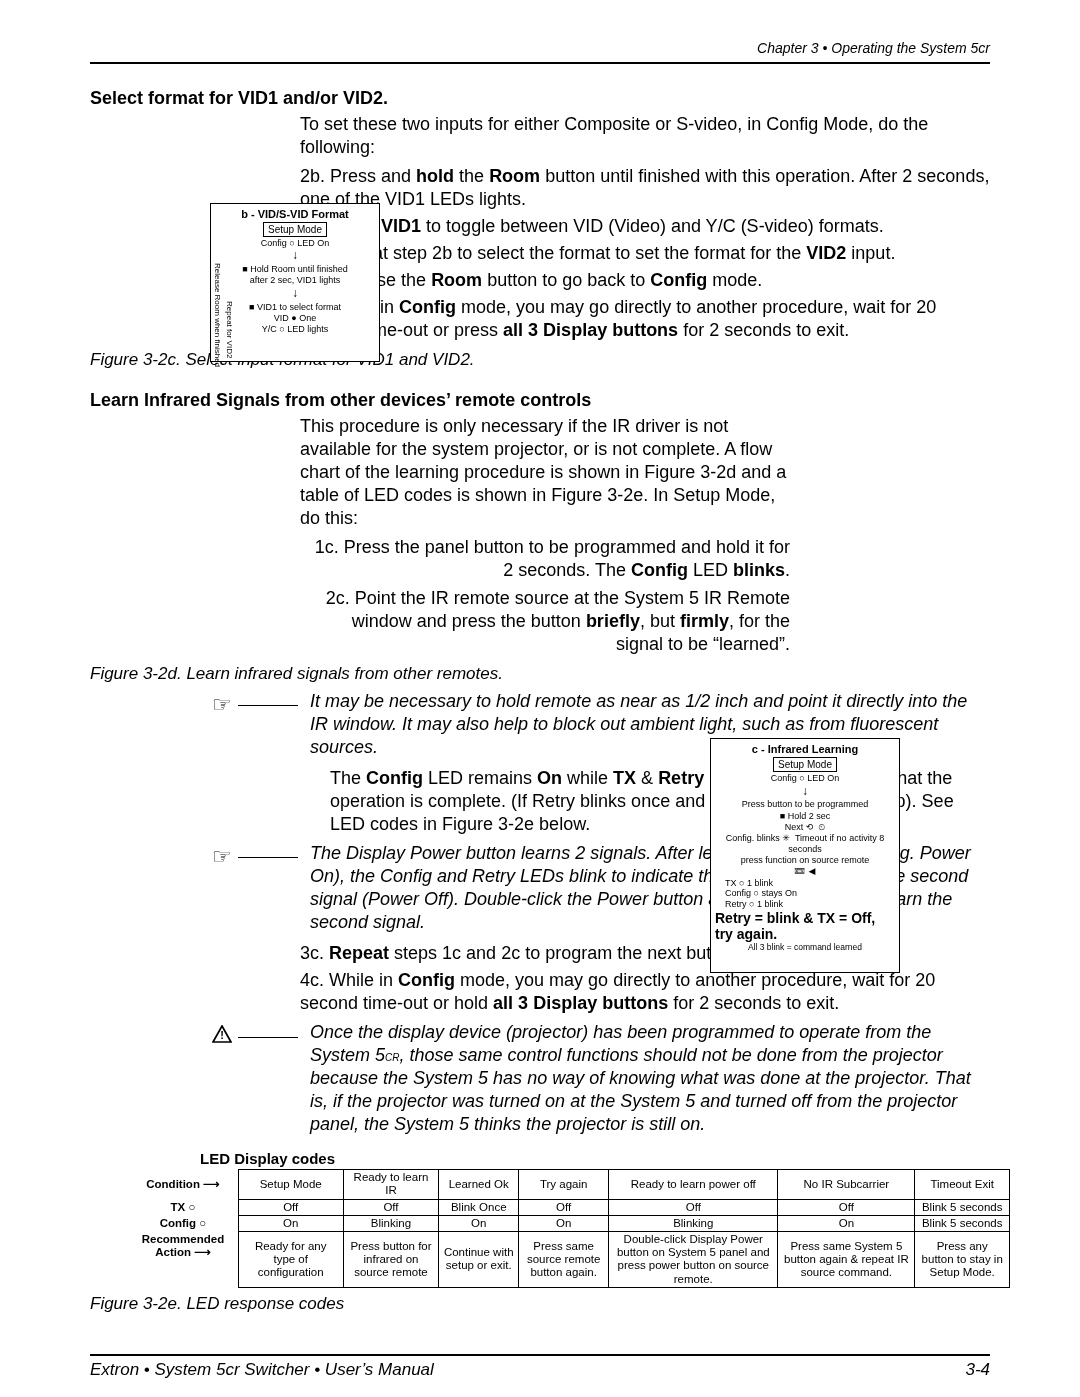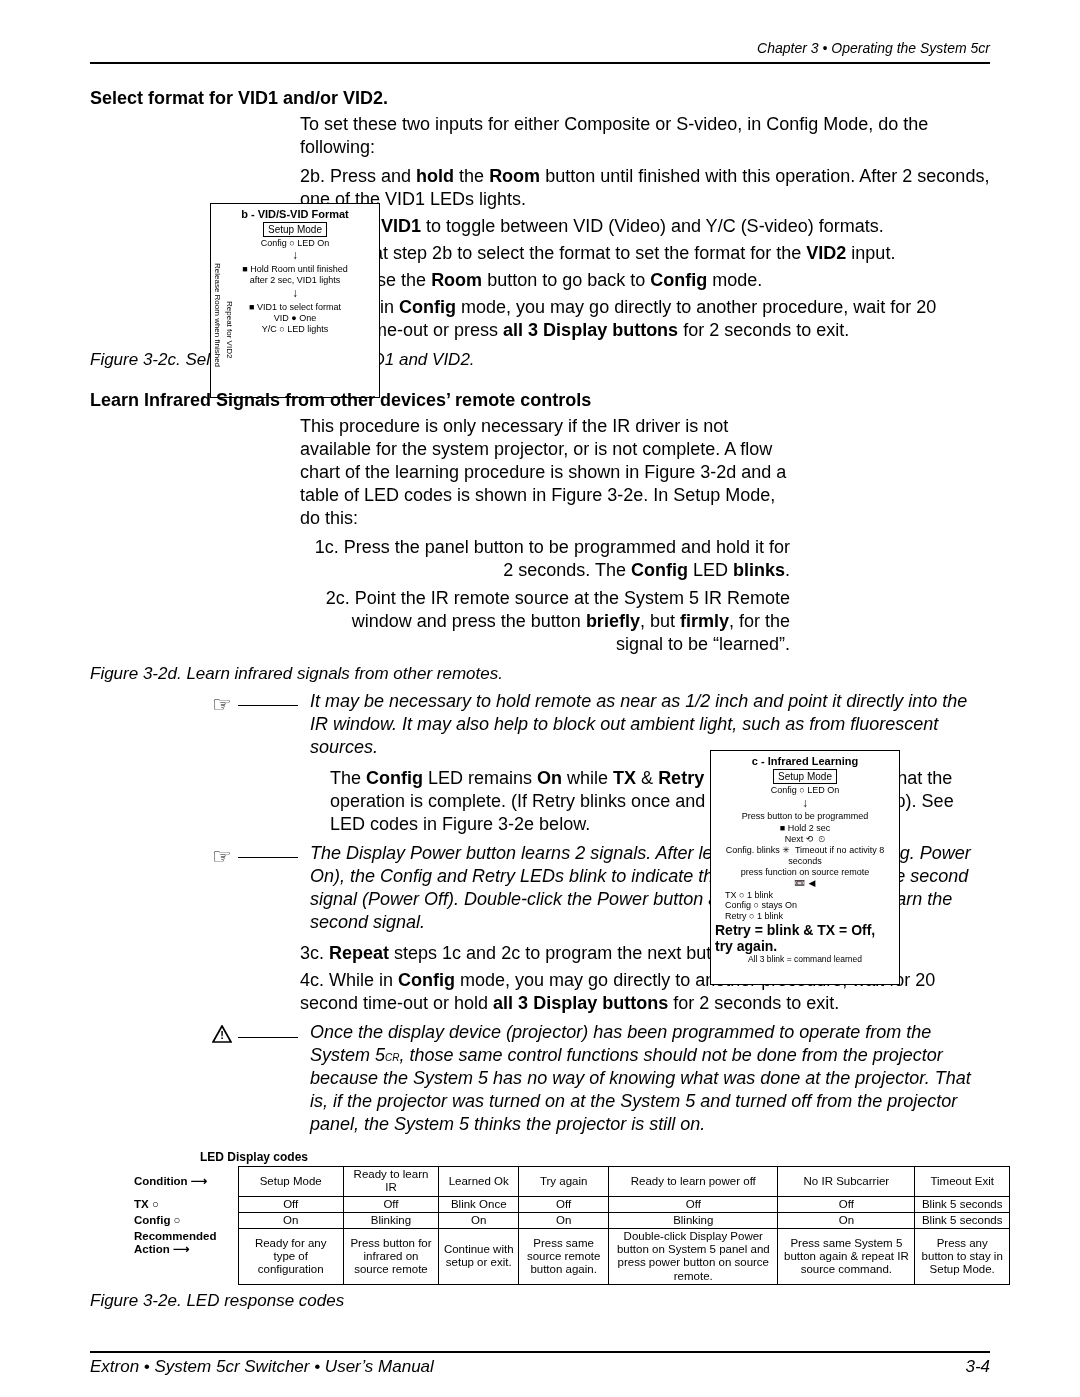--- a/index.html
+++ b/index.html
@@ -65,45 +65,45 @@
   }
   .flowchart-box {
     position: absolute;
     border: 1px solid #000;
     font-size: 10px;
     text-align: center;
     padding: 4px;
     background: #fff;
   }
   .flowchart-b {
-    left: 120px; top: 115px; width: 170px; height: 195px;
+    left: 120px; top: 115px; width: 170px; height: 159px;
   }
   .flowchart-c {
-    right: 90px; top: 360px; width: 190px; height: 235px;
+    right: 90px; top: 348px; width: 190px; height: 235px;
   }
   .fc-title { font-weight: bold; font-size: 11px; margin-bottom: 2px;}
   .fc-sub { border:1px solid #000; padding:1px 4px; display:inline-block; font-size:10px; }
   .fc-row { font-size: 9px; line-height:1.15; margin:1px 0;}
   .fc-arrow { font-size: 12px; font-weight:bold; }
 
-  .table-title { font-weight: bold; font-size: 12px; margin: 14px 0 2px 110px;}
+  .table-title { font-weight: bold; font-size: 15px; margin: 14px 0 2px 110px;}
   table.led {
     border-collapse: collapse;
     font-size: 11.5px;
     margin-left: 40px;
     width: 880px;
   }
   table.led th, table.led td {
     border: 1px solid #000;
     padding: 1px 4px;
     text-align: center;
     line-height: 1.15;
   }
   table.led th { font-weight: normal; }
-  table.led .rowlabel { font-weight: bold; text-align: left; border:none; padding-right:6px;}
+  table.led .rowlabel { font-weight: bold; text-align: center; border:none; padding-right:6px;}
   table.led .cond-arrow { font-weight:bold;}
   hr.bottom {
     border: 0; border-top: 2px solid #000; margin-top: 40px;
   }
   .footer {
     display:flex; justify-content:space-between; font-style: italic;
     font-size: 17px; margin-top: 4px;
   }
   .small-cap { font-variant: small-caps; font-size:0.8em;}
 </style>

